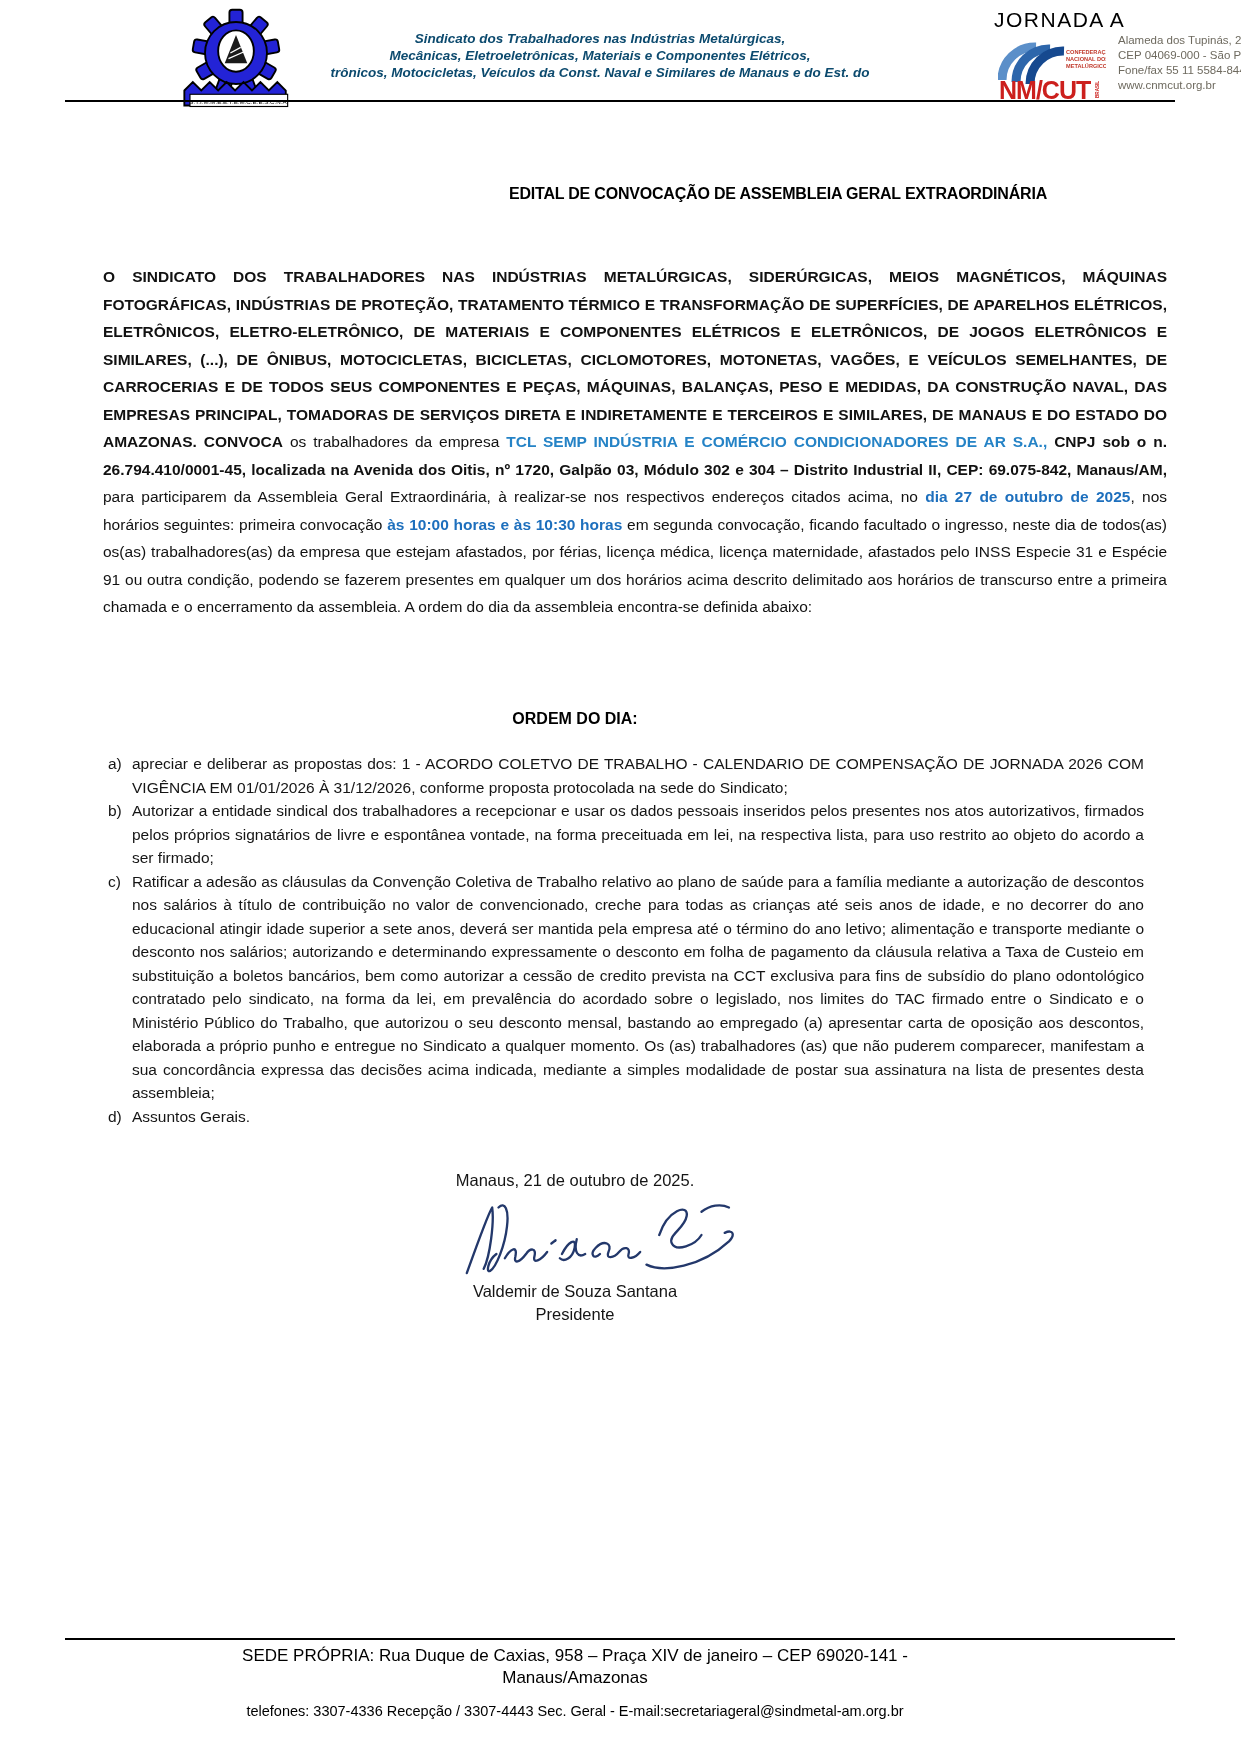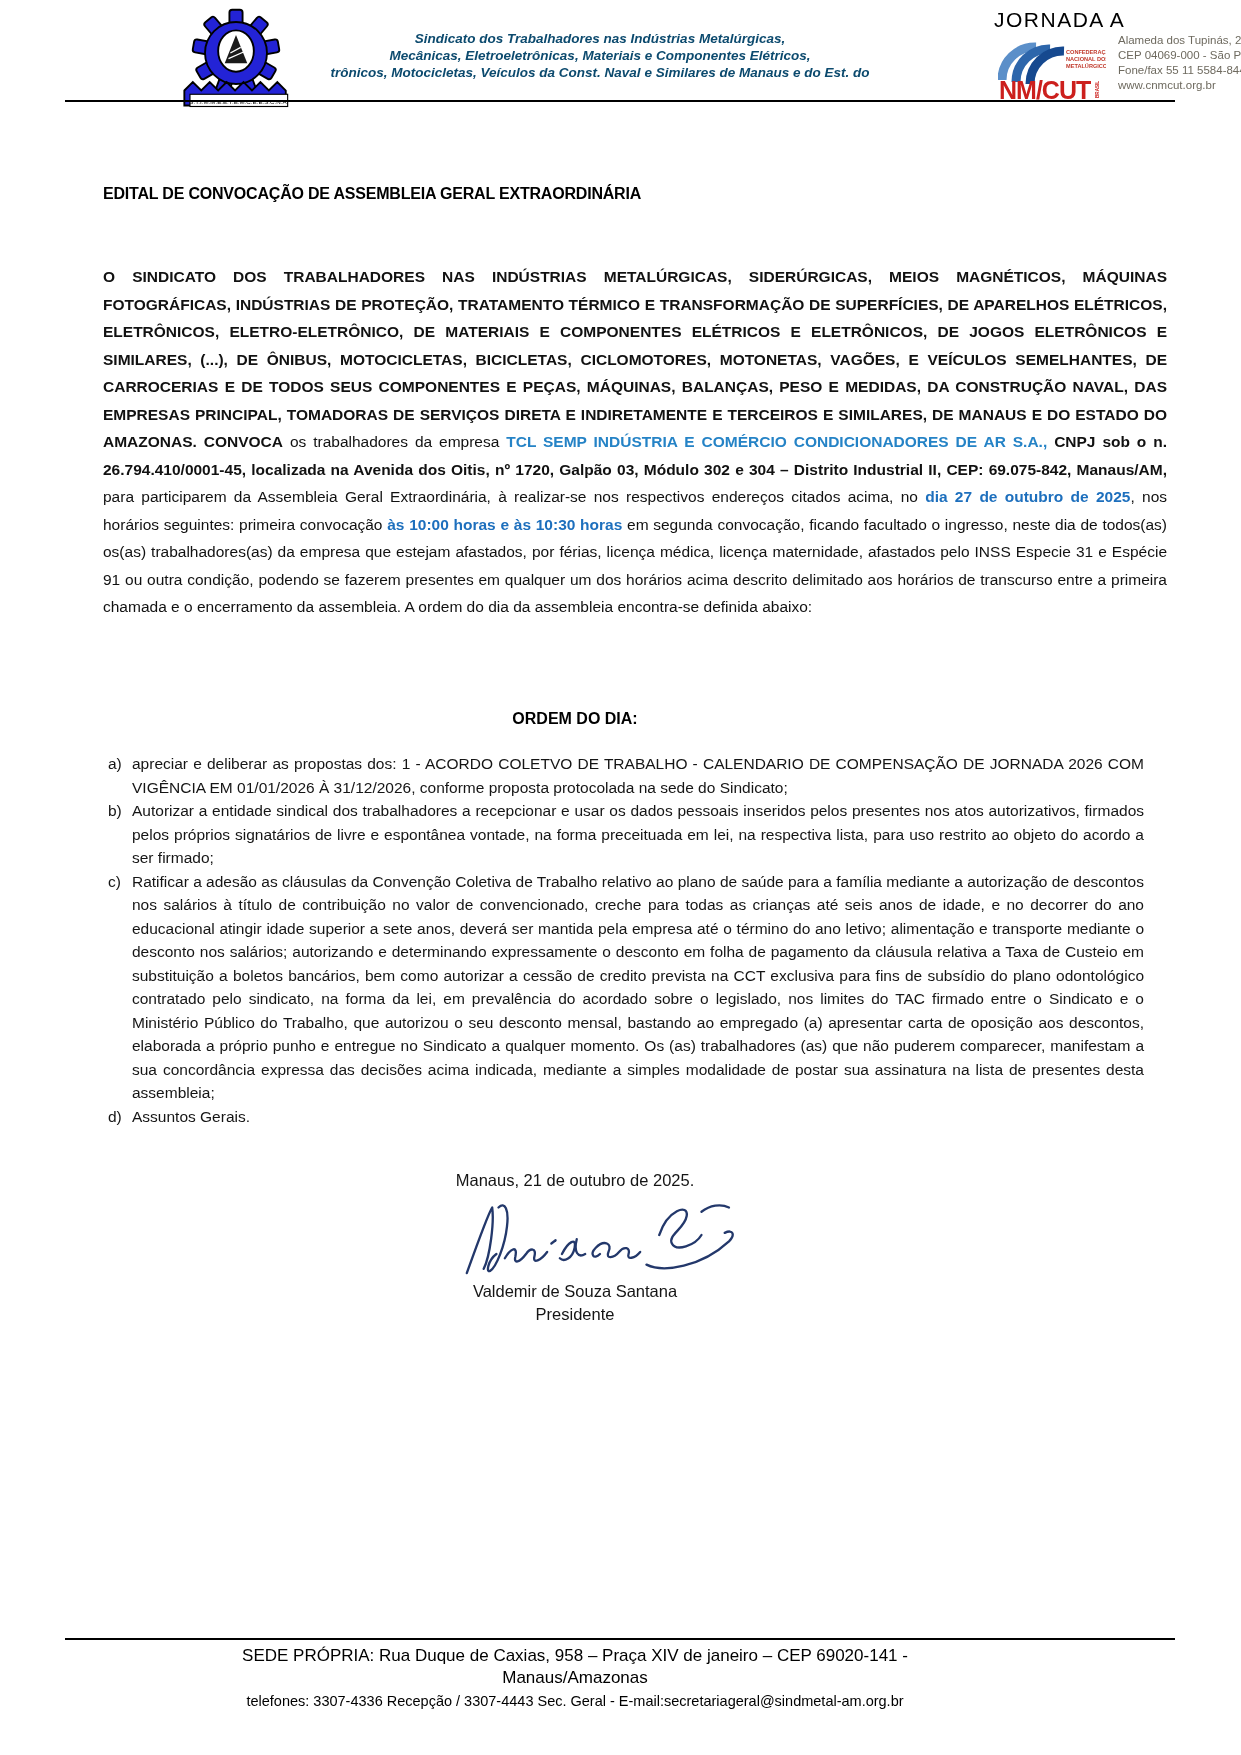--- a/index.html
+++ b/index.html
@@ -10,21 +10,21 @@
   .gear-logo{position:absolute;left:148px;top:6px;width:176px;height:108px;}
   .org-name{position:absolute;left:300px;top:30px;width:600px;text-align:center;
             font-style:italic;font-weight:bold;font-size:13.5px;line-height:17px;color:#0c4a6e;}
   .filiado{position:absolute;left:994px;top:8px;width:140px;font-size:21px;letter-spacing:1.5px;color:#000;}
   .cnm-logo{position:absolute;left:998px;top:28px;width:108px;height:76px;}
   .cnm-address{position:absolute;left:1118px;top:33px;font-size:11.5px;line-height:15px;
                color:#6e6a5f;white-space:nowrap;}
   .header-rule{position:absolute;left:65px;top:100px;width:1110px;border-top:2px solid #000;}
 
   
-  .doc-title{position:absolute;left:103px;top:185px;width:944px;text-align:left;
+  .doc-title{position:absolute;left:103px;top:185px;width:944px;text-align:right;
              font-weight:bold;font-size:16px;letter-spacing:-0.2px;color:#000;}
 
   
   .body-par{position:absolute;left:103px;top:263px;width:1064px;margin:0;
             font-size:15.5px;line-height:27.5px;text-align:justify;color:#111;}
   .seg-boldcaps{font-weight:bold;}
   .seg-bold{font-weight:bold;}
   .seg-companyblue{font-weight:bold;color:#2583c6;}
   .seg-dateblue{font-weight:bold;color:#1d6fbd;}
   .seg-regular{}
@@ -40,21 +40,21 @@
   
   .date-line{position:absolute;left:103px;top:1171px;width:944px;text-align:center;font-size:16.5px;}
   .signature{position:absolute;left:452px;top:1198px;width:296px;height:92px;}
   .signer-name{position:absolute;left:103px;top:1282px;width:944px;text-align:center;font-size:16.5px;}
   .signer-role{position:absolute;left:103px;top:1305px;width:944px;text-align:center;font-size:16.5px;}
 
   
   .footer-rule{position:absolute;left:65px;top:1638px;width:1110px;border-top:2px solid #000;}
   .footer{position:absolute;left:103px;top:1645px;width:944px;text-align:center;color:#000;}
   .footer .f1{font-size:17px;line-height:22px;}
-  .footer .f2{font-size:14.5px;line-height:21px;margin-top:2px;}
+  .footer .f2{font-size:14.5px;line-height:21px;margin-top:12px;}
 </style>
 </head>
 <body>
 
 <div class="page">
 
   <svg class="gear-logo" viewBox="0 0 170 115" aria-hidden="true">
     <g fill="#2323d6" stroke="#000" stroke-width="2">
       <rect x="78" y="4" width="14" height="22" rx="3" transform="rotate(0 85 50)"></rect>
       <rect x="78" y="4" width="14" height="22" rx="3" transform="rotate(40 85 50)"></rect>

